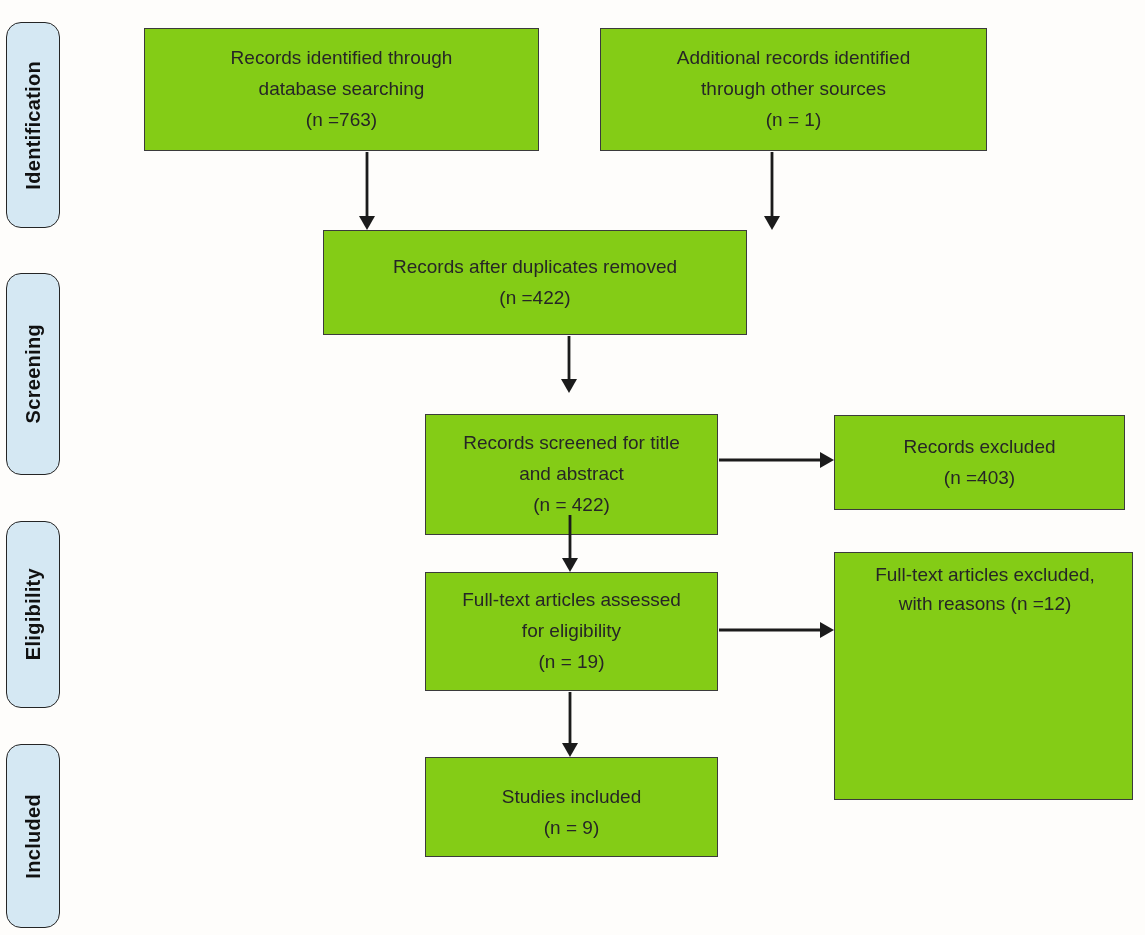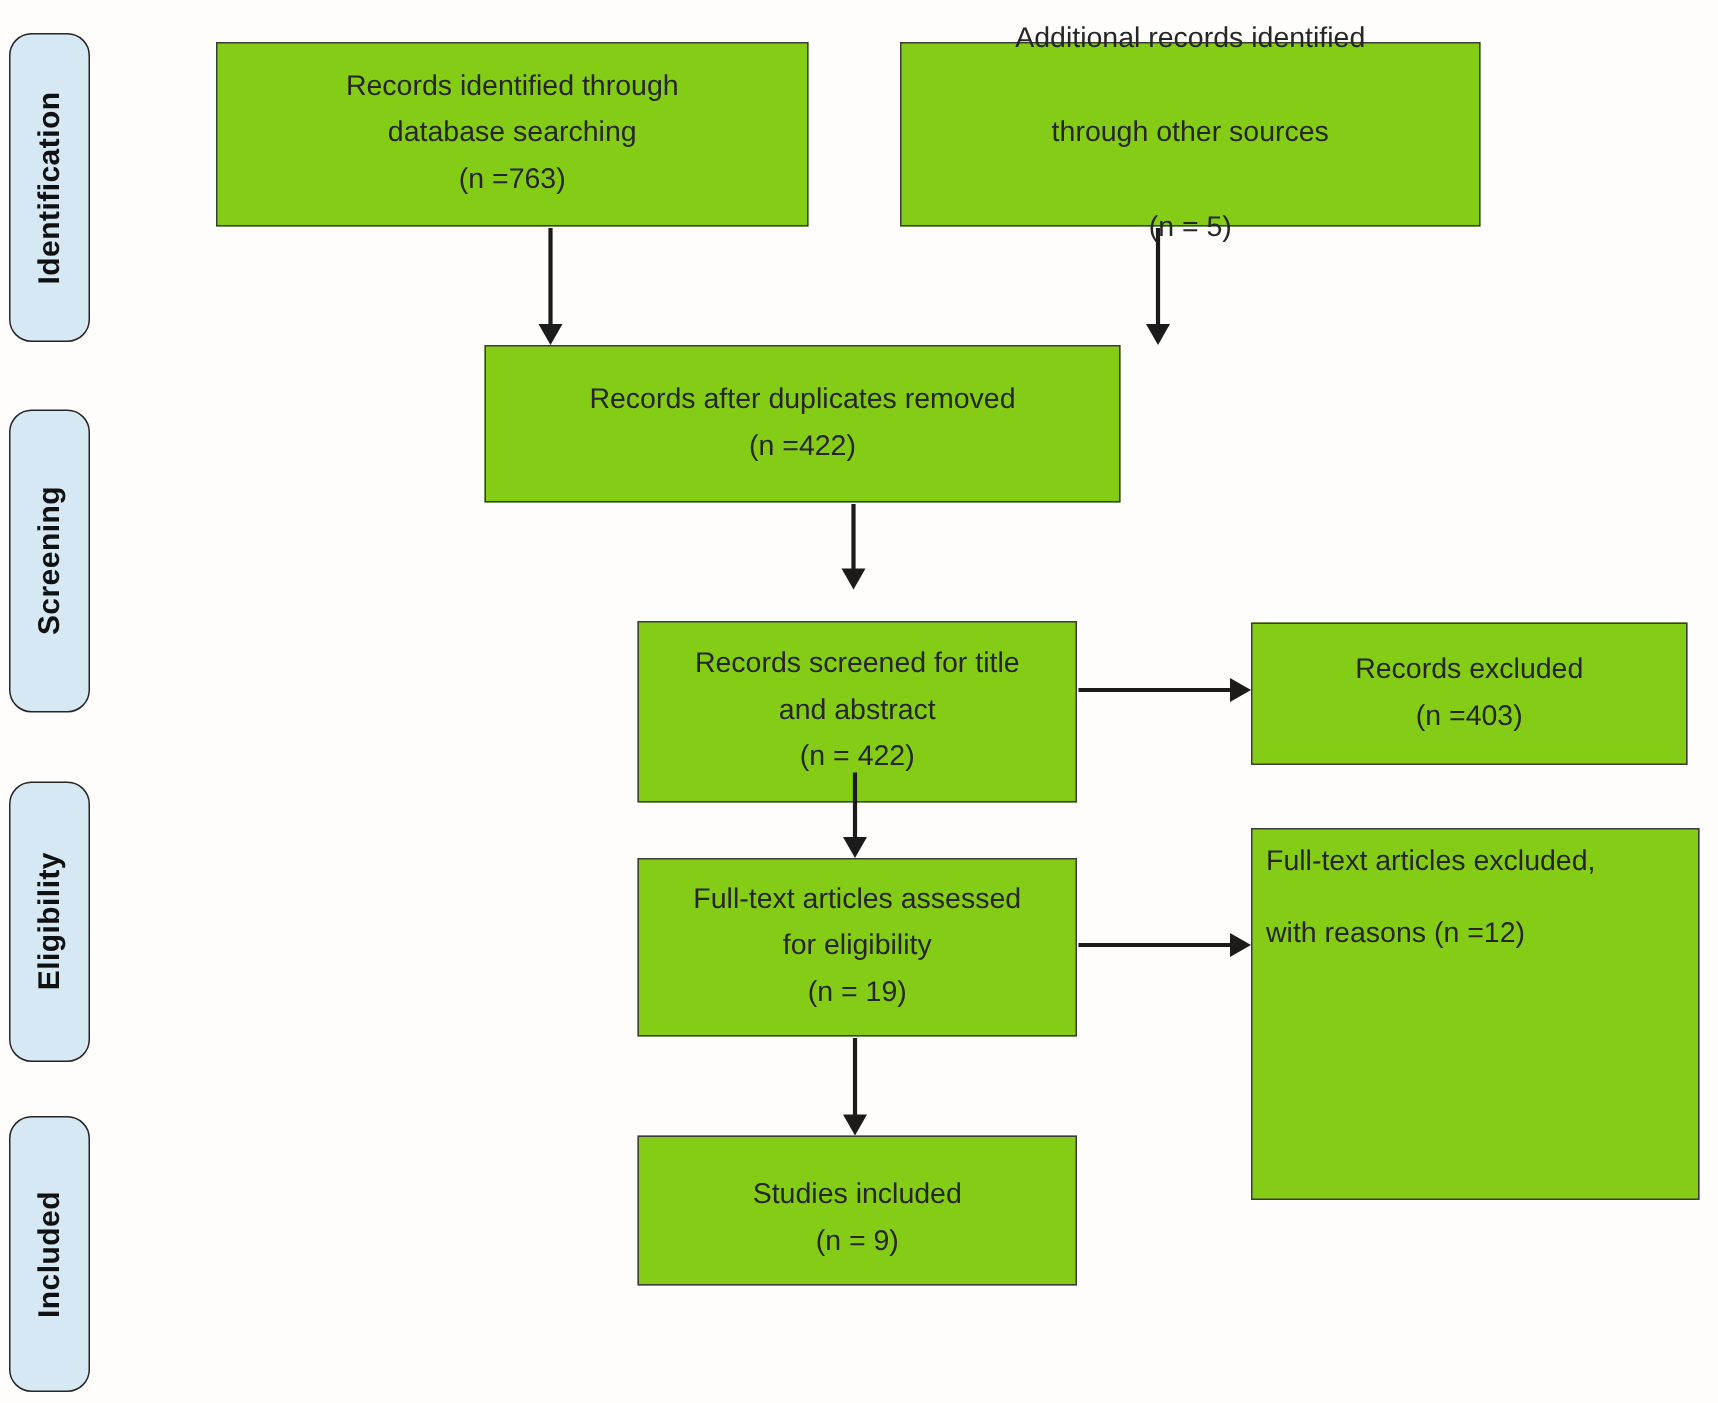--- a/index.html
+++ b/index.html
@@ -34,21 +34,21 @@
     border:1.6px solid var(--box_border);
     display:flex;flex-direction:column;align-items:center;justify-content:center;
     text-align:center;font-size:19px;line-height:1.62;
     padding:4px 8px;
   }
   .box .line{width:100%;}
 
   
   .box.left-align{
     align-items:flex-start;justify-content:flex-start;
-    text-align:left;line-height:1.5;padding:8px 6px 6px 9px;gap:19px;
+    text-align:center;line-height:1.5;padding:8px 6px 6px 9px;
   }
   ul.excl-list{list-style:none;margin:2px 0 0 0;padding:0;width:100%;}
   ul.excl-list li{position:relative;padding-left:50px;margin:0;}
   ul.excl-list li::before{
     content:"\2022";position:absolute;left:10px;top:-1px;font-size:23px;
   }
 
   svg.arrows{position:absolute;left:0;top:0;pointer-events:none;}
   svg.arrows path{stroke:var(--arrow);stroke-width:2.8;fill:none;}
   svg.arrows .head{fill:var(--arrow);stroke:none;}
@@ -70,24 +70,24 @@
   <div class="stage-label" style="top:744px;height:184px;">
     <span>Included</span>
   </div>
 
   <div class="box" style="left:144px;top:28px;width:395px;height:123px;">
     <div class="line">Records identified through</div>
     <div class="line">database searching</div>
     <div class="line">(n =763)</div>
   </div>
 
-  <div class="box" style="left:600px;top:28px;width:387px;height:123px;gap:32px;">
+  <div class="box" style="left:600px;top:28px;width:387px;height:123px;">
     <div class="line">Additional records identified</div>
     <div class="line">through other sources</div>
-    <div class="line">(n = 5)</div>
+    <div class="line">(n = 1)</div>
   </div>
 
   <div class="box" style="left:323px;top:230px;width:424px;height:105px;">
     <div class="line">Records after duplicates removed</div>
     <div class="line">(n =422)</div>
   </div>
 
   <div class="box" style="left:425px;top:393px;width:293px;height:121px;margin-top:21px;">
     <div class="line">Records screened for title</div>
     <div class="line">and abstract</div>

